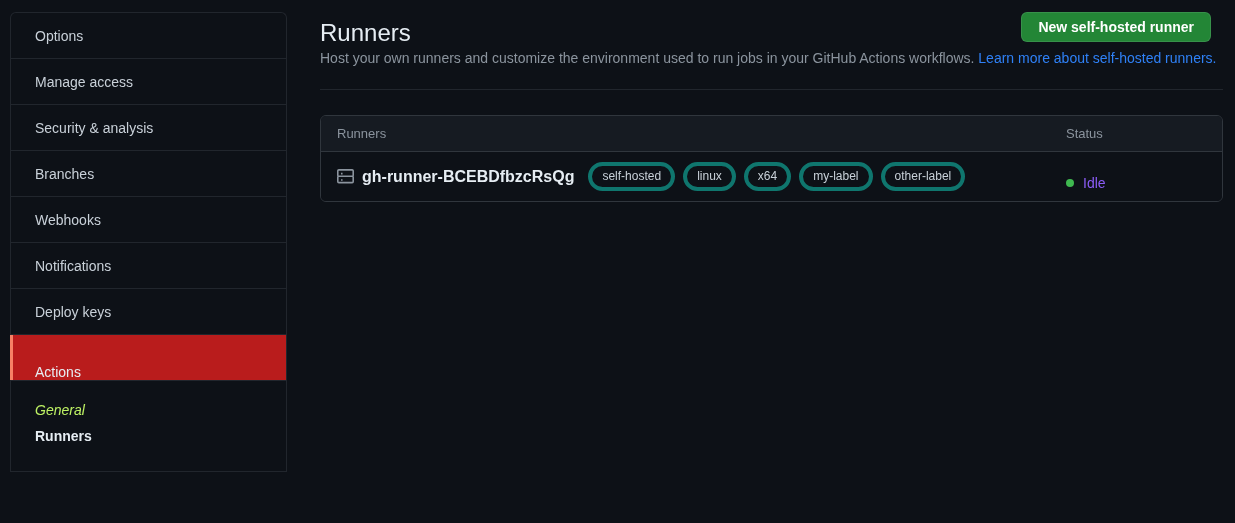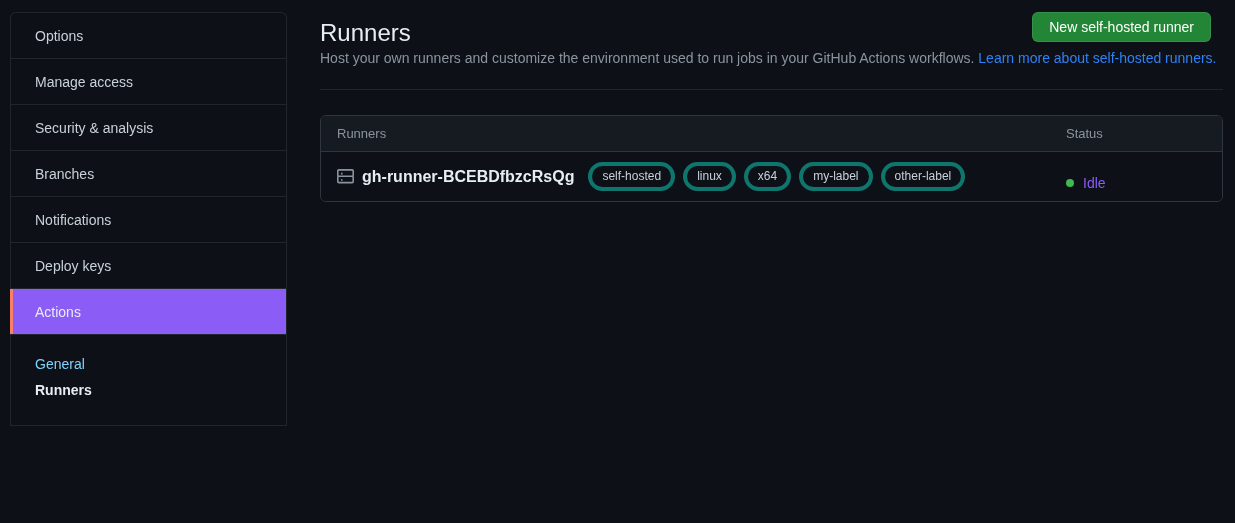--- a/index.html
+++ b/index.html
@@ -38,43 +38,44 @@
     display: flex;
     align-items: center;
     padding-left: 24px;
     border-bottom: 1px solid #21262d;
     font-size: 14px;
     color: #c9d1d9;
     cursor: pointer;
   }
 
   .nav-item.active {
-    background: #8b5cf6;
+    background: #b91c1c;
     color: #e6edf3;
+    align-items: flex-end;
   }
   .nav-item.active::before {
     content: "";
     position: absolute;
     left: -1px;
     top: 0;
     bottom: 0;
     width: 3px;
     background: #f78166;
   }
 
   .subnav {
     padding: 16px 0 22px 24px;
     border-bottom: 1px solid #21262d;
   }
   .subnav-item {
     font-size: 14px;
     line-height: 26px;
     cursor: pointer;
   }
-  .subnav-item.link { color: #7dd3fc; }
+  .subnav-item.link { color: #bef264; font-style: italic; }
   .subnav-item.current {
     color: #e6edf3;
     font-weight: 700;
   }
 
   
   #main {
     position: absolute;
     left: 320px;
     top: 0;
@@ -107,21 +108,21 @@
   #new-runner-btn {
     position: absolute;
     right: 12px;
     top: 12px;
     background: #238636;
     border: 1px solid rgba(240,246,252,0.1);
     border-radius: 6px;
     color: #ffffff;
     font-family: "Liberation Sans", sans-serif;
     font-size: 14px;
-    font-weight: 400;
+    font-weight: 700;
     padding: 0 16px;
     height: 30px;
     line-height: 16px;
     cursor: pointer;
     white-space: nowrap;
   }
 
   #head-rule {
     margin-top: 21px;
     height: 1px;
@@ -233,20 +234,23 @@
     <div class="nav-item">
       <span>Manage access</span>
     </div>
     <div class="nav-item">
       <span>Security &amp; analysis</span>
     </div>
     <div class="nav-item">
       <span>Branches</span>
     </div>
     <div class="nav-item">
+      <span>Webhooks</span>
+    </div>
+    <div class="nav-item">
       <span>Notifications</span>
     </div>
     <div class="nav-item">
       <span>Deploy keys</span>
     </div>
     <div class="nav-item active">
       <span>Actions</span>
     </div>
 
     <div class="subnav">

